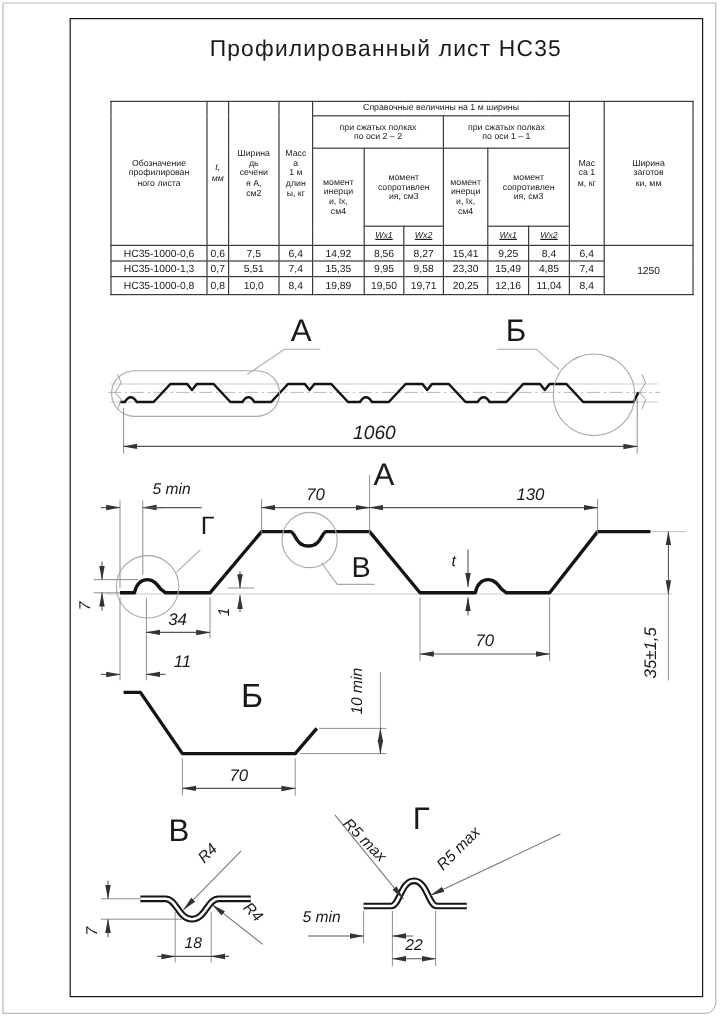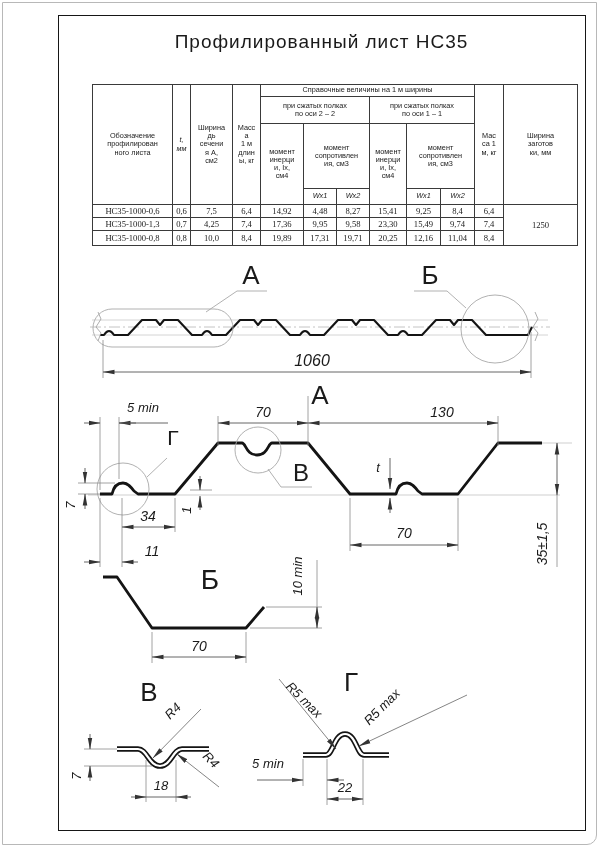--- a/index.html
+++ b/index.html
@@ -8,23 +8,23 @@
   .sheet-border{position:absolute;left:2px;top:2px;width:593px;height:841px;
         border:1px solid #b8b8b8;border-radius:0 0 10px 0;}
   .frame{position:absolute;left:58px;top:15px;width:526px;height:814px;border:1.6px solid #161616;}
   .title{position:absolute;left:58px;top:31px;width:527px;text-align:center;
         font-size:19px;letter-spacing:1px;color:#1a1a1a;}
   table.spec{position:absolute;left:92px;top:84px;border-collapse:collapse;table-layout:fixed;
         font-size:8.5px;color:#1a1a1a;}
   table.spec th,table.spec td{border:1px solid #3a3a3a;padding:0;text-align:center;
         vertical-align:middle;font-weight:normal;overflow:hidden;}
   table.spec th{font-size:7.3px;line-height:1.12;white-space:pre-line;}
-  table.spec td{font-size:8.6px;font-family:Liberation Serif, serif;}
+  table.spec td{font-size:8.6px;}
   th.ref{font-size:7.8px;}
-  th.wx{font-size:8px;font-style:italic;}
+  th.wx{font-size:8px;font-style:italic;text-decoration:underline;}
   th.tcol{font-style:italic;}
   svg text{fill:#1a1a1a;}
   .dim{font:italic 14px "Liberation Sans",sans-serif;}
   .dimS{font:italic 13px "Liberation Sans",sans-serif;}
   .big{font:26px "Liberation Sans",sans-serif;}
   .mid{font:21px "Liberation Sans",sans-serif;}
 </style>
 </head>
 <body>
 
@@ -100,48 +100,48 @@
       <th class="wx">Wx2</th>
       <th class="wx">Wx1</th>
       <th class="wx">Wx2</th>
     </tr>
     <tr style="height:13px">
       <td>НС35-1000-0,6</td>
       <td>0,6</td>
       <td>7,5</td>
       <td>6,4</td>
       <td>14,92</td>
-      <td>4,48</td>
+      <td>8,56</td>
       <td>8,27</td>
       <td>15,41</td>
       <td>9,25</td>
       <td>8,4</td>
       <td>6,4</td>
       <td rowspan="3">1250</td>
     </tr>
     <tr style="height:13px">
       <td>НС35-1000-1,3</td>
       <td>0,7</td>
-      <td>4,25</td>
+      <td>5,51</td>
       <td>7,4</td>
-      <td>17,36</td>
+      <td>15,35</td>
       <td>9,95</td>
       <td>9,58</td>
       <td>23,30</td>
       <td>15,49</td>
-      <td>9,74</td>
+      <td>4,85</td>
       <td>7,4</td>
     </tr>
     <tr style="height:15px">
       <td>НС35-1000-0,8</td>
       <td>0,8</td>
       <td>10,0</td>
       <td>8,4</td>
       <td>19,89</td>
-      <td>17,31</td>
+      <td>19,50</td>
       <td>19,71</td>
       <td>20,25</td>
       <td>12,16</td>
       <td>11,04</td>
       <td>8,4</td>
     </tr>
   </tbody>
     </table>
 
   <svg width="600" height="847" viewBox="0 0 600 847" style="position:absolute;left:0;top:0">

